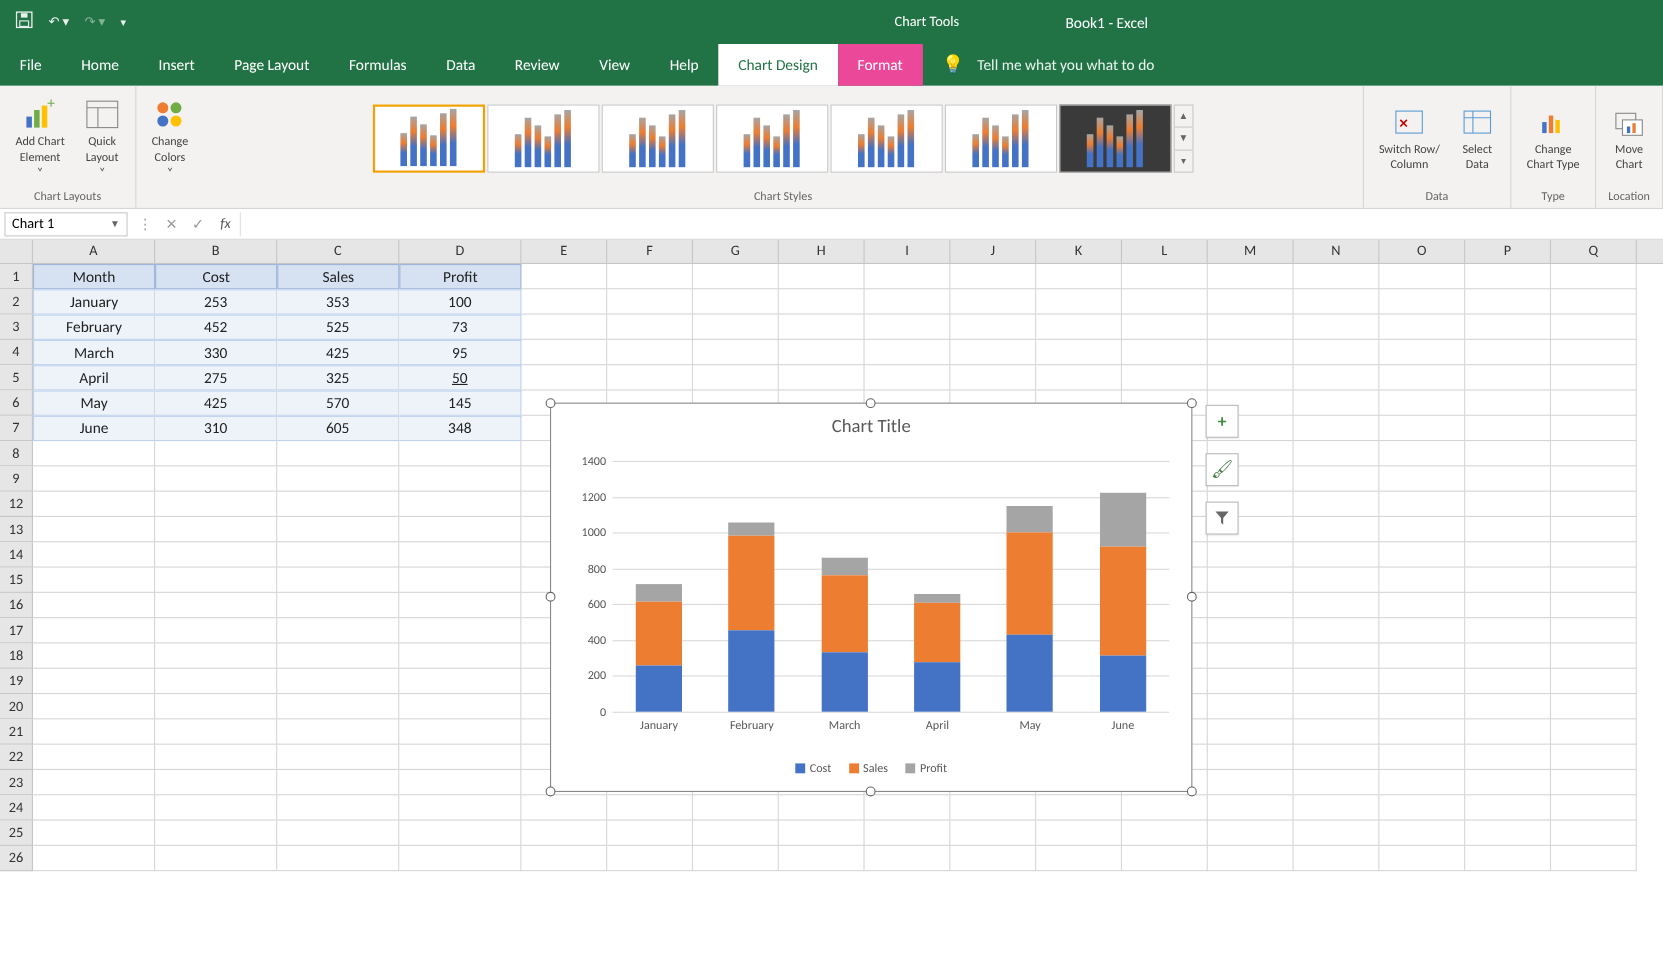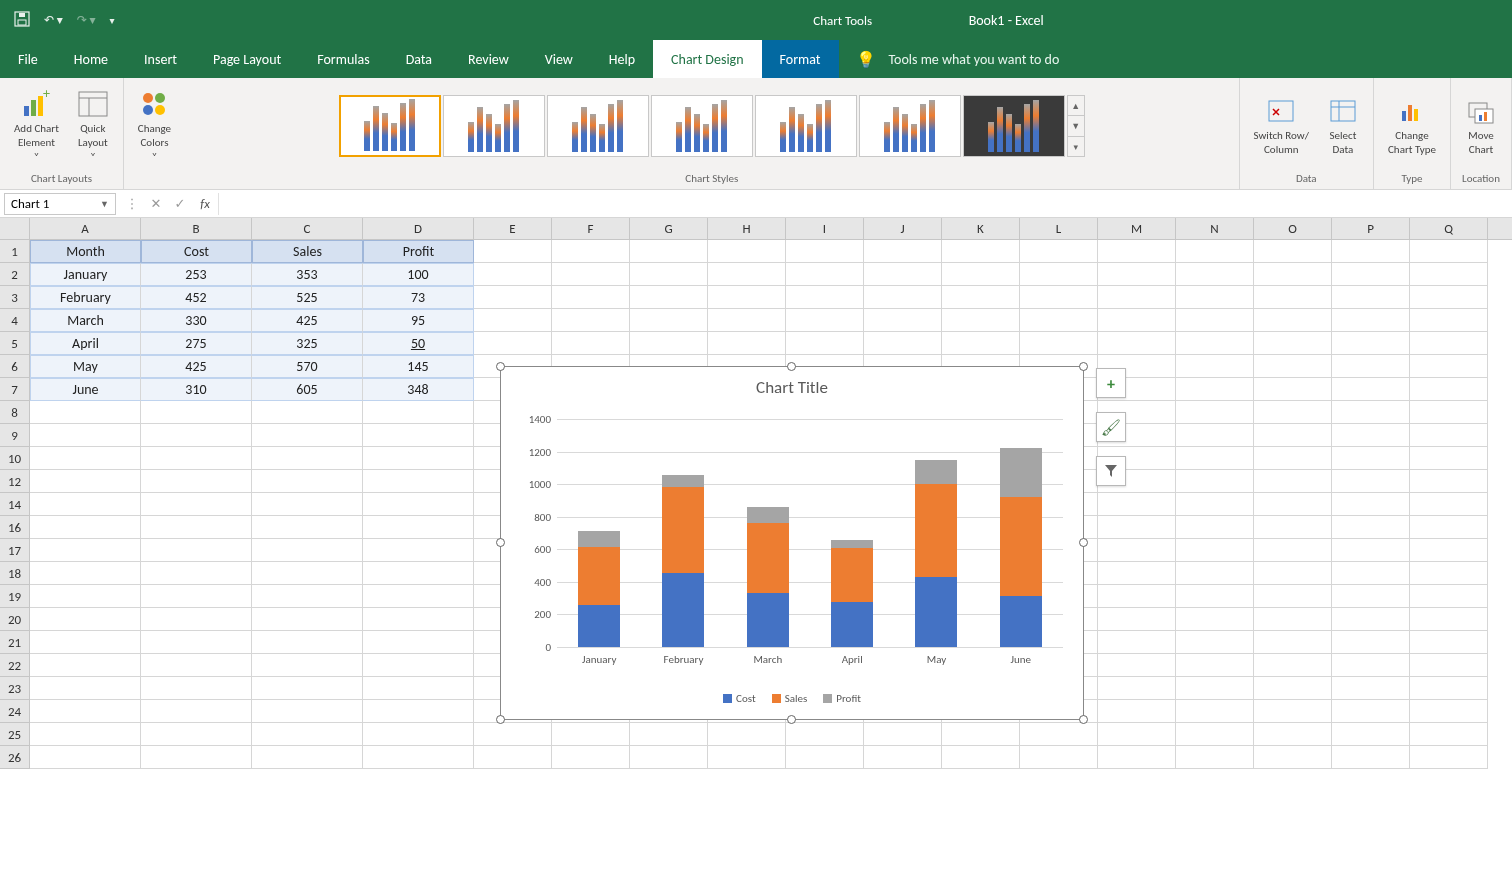--- a/index.html
+++ b/index.html
@@ -10,21 +10,21 @@
 .qat { display: flex; align-items: center; gap: 14px; padding: 0 14px; }
 .qat-btn { color: #fff; opacity: .9; cursor: pointer; }
 .title-center { flex: 1; display: flex; justify-content: center; align-items: center; gap: 0; position: relative; }
 .title-context { position: absolute; left: 624px; width: 180px; text-align: center; font-size: 13px; }
 .title-book { position: absolute; left: 840px; font-size: 14px; }
 
 
 .ribbon-tabs { background: #217346; height: 38px; display: flex; align-items: stretch; color: #fff; font-size: 14px; }
 .tab { padding: 0 18px; display: flex; align-items: center; cursor: pointer; }
 .tab.active { background: #fff; color: #217346; }
-.tab.context { background: #0369a1; }
+.tab.context { background: #ec4899; }
 .tellme { display: flex; align-items: center; gap: 12px; padding: 0 18px; color: #e8f5ee; font-size: 14px; }
 .bulb { font-size: 16px; }
 
 
 .ribbon { background: #f3f2f1; height: 112px; border-bottom: 1px solid #d6d6d6; display: flex; }
 .group { border-right: 1px solid #d6d6d6; padding: 4px 8px 0; display: flex; flex-direction: column; align-items: center; }
 .group-content { flex: 1; display: flex; align-items: center; gap: 6px; }
 .group-label { font-size: 11px; color: #666; padding: 2px 0 4px; }
 .rb-btn { display: flex; flex-direction: column; align-items: center; justify-content: center; font-size: 11px; color: #444; padding: 4px 6px; text-align: center; cursor: pointer; line-height: 1.3; }
 .rb-ico { width: 32px; height: 32px; margin-bottom: 2px; display: flex; align-items: center; justify-content: center; }
@@ -110,21 +110,21 @@
     <div class="tab">Page Layout</div>
     <div class="tab">Formulas</div>
     <div class="tab">Data</div>
     <div class="tab">Review</div>
     <div class="tab">View</div>
     <div class="tab">Help</div>
     <div class="tab active">Chart Design</div>
     <div class="tab context">Format</div>
     <div class="tellme">
       <span class="bulb">💡</span>
-      <span>Tools me what you want to do</span>
+      <span>Tell me what you what to do</span>
     </div>
   </div>
 
 <div class="ribbon">
   <div class="group">
     <div class="group-content">
       <div class="rb-btn">
         <div class="rb-ico">
             <svg width="32" height="32">
               <rect x="4" y="18" width="5" height="10" fill="#4472c4"></rect>
@@ -507,61 +507,81 @@
         <div class="cell" style="width: 78px;"></div>
         <div class="cell" style="width: 78px;"></div>
         <div class="cell" style="width: 78px;"></div>
         <div class="cell" style="width: 78px;"></div>
         <div class="cell" style="width: 78px;"></div>
         <div class="cell" style="width: 78px;"></div>
         <div class="cell" style="width: 78px;"></div>
         <div class="cell" style="width: 78px;"></div>
       </div>
       <div class="row">
-        <div class="row-h">10</div>
-        <div class="cell" style="width: 111px;"></div>
-        <div class="cell" style="width: 111px;"></div>
-        <div class="cell" style="width: 111px;"></div>
-        <div class="cell" style="width: 111px;"></div>
-        <div class="cell" style="width: 78px;"></div>
-        <div class="cell" style="width: 78px;"></div>
-        <div class="cell" style="width: 78px;"></div>
-        <div class="cell" style="width: 78px;"></div>
-        <div class="cell" style="width: 78px;"></div>
-        <div class="cell" style="width: 78px;"></div>
-        <div class="cell" style="width: 78px;"></div>
-        <div class="cell" style="width: 78px;"></div>
-        <div class="cell" style="width: 78px;"></div>
-        <div class="cell" style="width: 78px;"></div>
-        <div class="cell" style="width: 78px;"></div>
-        <div class="cell" style="width: 78px;"></div>
-        <div class="cell" style="width: 78px;"></div>
-      </div>
-      <div class="row">
         <div class="row-h">12</div>
         <div class="cell" style="width: 111px;"></div>
         <div class="cell" style="width: 111px;"></div>
         <div class="cell" style="width: 111px;"></div>
         <div class="cell" style="width: 111px;"></div>
         <div class="cell" style="width: 78px;"></div>
         <div class="cell" style="width: 78px;"></div>
         <div class="cell" style="width: 78px;"></div>
         <div class="cell" style="width: 78px;"></div>
         <div class="cell" style="width: 78px;"></div>
         <div class="cell" style="width: 78px;"></div>
         <div class="cell" style="width: 78px;"></div>
         <div class="cell" style="width: 78px;"></div>
         <div class="cell" style="width: 78px;"></div>
         <div class="cell" style="width: 78px;"></div>
         <div class="cell" style="width: 78px;"></div>
         <div class="cell" style="width: 78px;"></div>
         <div class="cell" style="width: 78px;"></div>
       </div>
       <div class="row">
+        <div class="row-h">13</div>
+        <div class="cell" style="width: 111px;"></div>
+        <div class="cell" style="width: 111px;"></div>
+        <div class="cell" style="width: 111px;"></div>
+        <div class="cell" style="width: 111px;"></div>
+        <div class="cell" style="width: 78px;"></div>
+        <div class="cell" style="width: 78px;"></div>
+        <div class="cell" style="width: 78px;"></div>
+        <div class="cell" style="width: 78px;"></div>
+        <div class="cell" style="width: 78px;"></div>
+        <div class="cell" style="width: 78px;"></div>
+        <div class="cell" style="width: 78px;"></div>
+        <div class="cell" style="width: 78px;"></div>
+        <div class="cell" style="width: 78px;"></div>
+        <div class="cell" style="width: 78px;"></div>
+        <div class="cell" style="width: 78px;"></div>
+        <div class="cell" style="width: 78px;"></div>
+        <div class="cell" style="width: 78px;"></div>
+      </div>
+      <div class="row">
         <div class="row-h">14</div>
+        <div class="cell" style="width: 111px;"></div>
+        <div class="cell" style="width: 111px;"></div>
+        <div class="cell" style="width: 111px;"></div>
+        <div class="cell" style="width: 111px;"></div>
+        <div class="cell" style="width: 78px;"></div>
+        <div class="cell" style="width: 78px;"></div>
+        <div class="cell" style="width: 78px;"></div>
+        <div class="cell" style="width: 78px;"></div>
+        <div class="cell" style="width: 78px;"></div>
+        <div class="cell" style="width: 78px;"></div>
+        <div class="cell" style="width: 78px;"></div>
+        <div class="cell" style="width: 78px;"></div>
+        <div class="cell" style="width: 78px;"></div>
+        <div class="cell" style="width: 78px;"></div>
+        <div class="cell" style="width: 78px;"></div>
+        <div class="cell" style="width: 78px;"></div>
+        <div class="cell" style="width: 78px;"></div>
+      </div>
+      <div class="row">
+        <div class="row-h">15</div>
         <div class="cell" style="width: 111px;"></div>
         <div class="cell" style="width: 111px;"></div>
         <div class="cell" style="width: 111px;"></div>
         <div class="cell" style="width: 111px;"></div>
         <div class="cell" style="width: 78px;"></div>
         <div class="cell" style="width: 78px;"></div>
         <div class="cell" style="width: 78px;"></div>
         <div class="cell" style="width: 78px;"></div>
         <div class="cell" style="width: 78px;"></div>
         <div class="cell" style="width: 78px;"></div>

